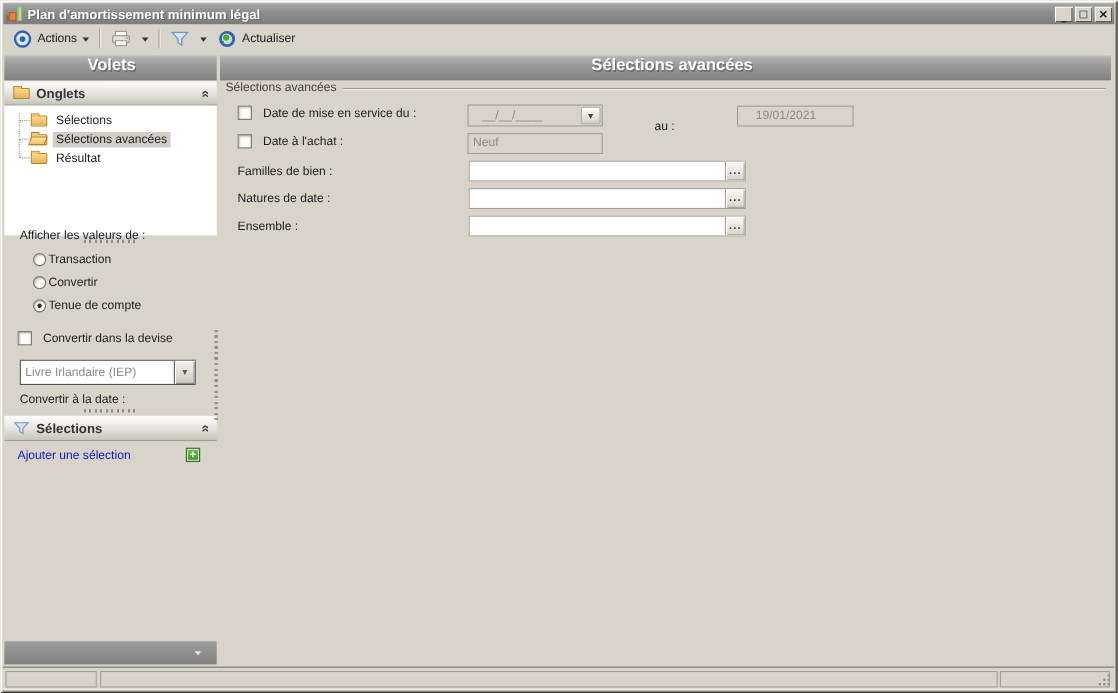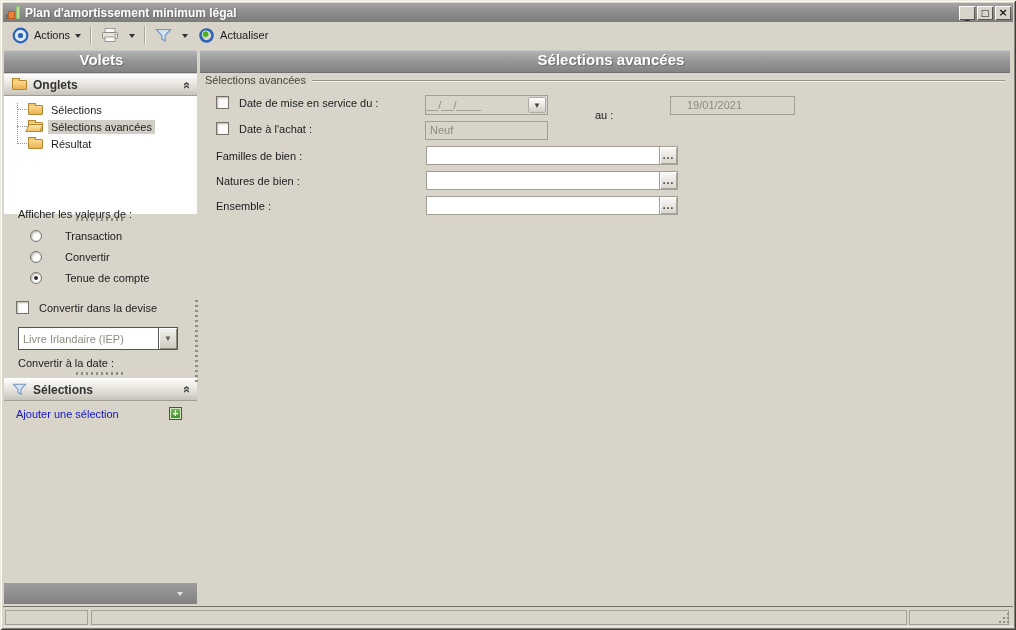--- a/index.html
+++ b/index.html
@@ -80,21 +80,21 @@
   .folder::before { content: ""; position: absolute; top: -3px; left: -1px; width: 6px; height: 2px;
     background: #f4c76a; border: 1px solid #b3872f; border-bottom: none; border-radius: 1px 1px 0 0; }
   .folder.open::after { content: ""; position: absolute; left: -2px; bottom: -1px; width: 13px; height: 6px;
     background: linear-gradient(180deg,#ffe5ab,#efc367); border: 1px solid #b3872f; transform: skewX(-22deg); }
   .handle-h { position: absolute; left: 72px; width: 48px; height: 3px;
     background: repeating-linear-gradient(90deg,#8f8d82 0 2px,transparent 2px 5px); cursor: row-resize; }
   .handle-v { position: absolute; left: 195px; top: 300px; width: 3px; height: 84px;
     background: repeating-linear-gradient(180deg,#8f8d82 0 2px,transparent 2px 5px); cursor: col-resize; }
   .sec-devise { position: absolute; left: 0; top: 127px; right: 0; height: 22px; }
   .side-label { position: absolute; left: 14px; color: #1c1c1c; }
-  .radio-row { position: absolute; left: 26px; display: flex; align-items: center; gap: 23px; cursor: pointer; }
+  .radio-row { position: absolute; left: 26px; display: flex; align-items: center; gap: 2px; cursor: pointer; }
   .radio { position: relative; width: 12px; height: 12px; border-radius: 50%; background: #fdfdfb;
     border: 1px solid #74716a; box-shadow: inset 1px 1px 2px #b9b6ac; flex: 0 0 12px; }
   .radio.checked::after { content: ""; position: absolute; left: 3px; top: 3px; width: 4px; height: 4px; border-radius: 50%; background: #2b2b28; }
   .check-row { position: absolute; display: flex; align-items: center; gap: 10px; cursor: pointer; }
   .checkbox { width: 13px; height: 13px; background: #fdfdfb; border: 1px solid #74716a;
     box-shadow: inset 1px 1px 2px #b9b6ac; flex: 0 0 13px; }
   .currency-combo { position: absolute; left: 14px; top: 277px; width: 160px; height: 23px;
     border: 1px solid #55545a; background: #ffffff; display: flex; align-items: center; }
   .currency-value { flex: 1; color: #8d8b82; padding: 0 4px; white-space: nowrap; overflow: hidden; }
   .combo-side-btn { width: 19px; height: 100%; background: linear-gradient(180deg,#f2f1ec,#cdcabf);
@@ -119,21 +119,21 @@
     color: #8d8b82; font-size: 11px; padding: 2px 4px; font-family: "Liberation Sans", sans-serif; }
   .text-input { position: absolute; height: 19px; border: 1px solid #a19e93; background: #ffffff; }
   .text-input input { position: absolute; left: 0; top: 0; width: calc(100% - 19px); height: 100%;
     border: none; outline: none; background: transparent; font: 11px "Liberation Sans", sans-serif; padding: 0 4px; }
   .ellipsis-btn { position: absolute; right: 0; top: 0; bottom: 0; width: 18px;
     background: linear-gradient(180deg,#fbfaf7,#d6d3c9); border-left: 1px solid #a19e93;
     box-shadow: inset 1px 1px 0 #ffffff, inset -1px -1px 0 #a8a59b;
     display: flex; align-items: center; justify-content: center;
     color: #3c3c3c; font-weight: bold; font-size: 10px; letter-spacing: 1px; cursor: pointer; line-height: 0; }
   .date-combo { position: absolute; left: 225px; top: 45px; width: 123px; height: 20px;
-    border: 1px solid #a19e93; background: #d8d4ca; color: #8d8b82; padding: 3px 0; }
+    border: 1px solid #a19e93; background: #d8d4ca; color: #8d8b82; padding: 3px 12px; }
   .date-combo .combo-btn { position: absolute; right: 1px; top: 1px; bottom: 1px; width: 18px;
     background: linear-gradient(180deg,#ffffff,#d2cfc6); border: 1px solid #b0ada2; border-radius: 2px;
     display: flex; align-items: center; justify-content: center; color: #44443f; font-size: 8px; }
   .main-label { position: absolute; color: #1c1c1c; white-space: nowrap; }
   
   .statusbar { position: absolute; left: 3px; right: 3px; bottom: 3px; height: 21px;
     background: #d8d4ca; border-top: 1px solid #75736a; box-shadow: 0 -1px 0 #f0eee6 inset; }
   .status-pane { position: absolute; top: 3px; height: 15px; border: 1px solid #a3a096; background: #d8d4ca; }
   .grip { position: absolute; right: 4px; bottom: 4px; width: 2px; height: 2px; background: transparent;
     box-shadow: 0 0 0 0 transparent, -8px 0 0 #8f8d82, 0 0 0 #8f8d82, 0 -8px 0 #8f8d82,
@@ -300,39 +300,39 @@
       <span class="checkbox"></span>
       <span>Date de mise en service du :</span>
     </div>
     <div class="date-combo">
       <span>__/__/____</span>
       <span class="combo-btn">
           <span>▼</span>
         </span>
     </div>
     <span class="main-label" style="left:395px; top:59px;">au :</span>
-    <div class="field" style="left:470px; top:46px; width:125px;padding-left:16px;">
+    <div class="field" style="left:470px; top:46px; width:106px;padding-left:16px;">
       <span>19/01/2021</span>
     </div>
 
     <div class="check-row" style="left:16px; top:72px;">
       <span class="checkbox"></span>
       <span>Date à l'achat :</span>
     </div>
     <div class="field" style="left:225px; top:71px; width:123px;">
       <span>Neuf</span>
     </div>
 
     <span class="main-label" style="left:16px; top:100px;">Familles de bien :</span>
     <div class="text-input" style="left:226px; top:96px; width:252px;">
       <input type="text" style="">
       <span class="ellipsis-btn">...</span>
     </div>
 
-    <span class="main-label" style="left:16px; top:125px;">Natures de bien :</span>
+    <span class="main-label" style="left:16px; top:125px;">Natures de date :</span>
     <div class="text-input" style="left:226px; top:121px; width:252px;">
       <input type="text" style="">
       <span class="ellipsis-btn">...</span>
     </div>
 
     <span class="main-label" style="left:16px; top:150px;">Ensemble :</span>
     <div class="text-input" style="left:226px; top:146px; width:252px;">
       <input type="text" style="">
       <span class="ellipsis-btn">...</span>
     </div>

